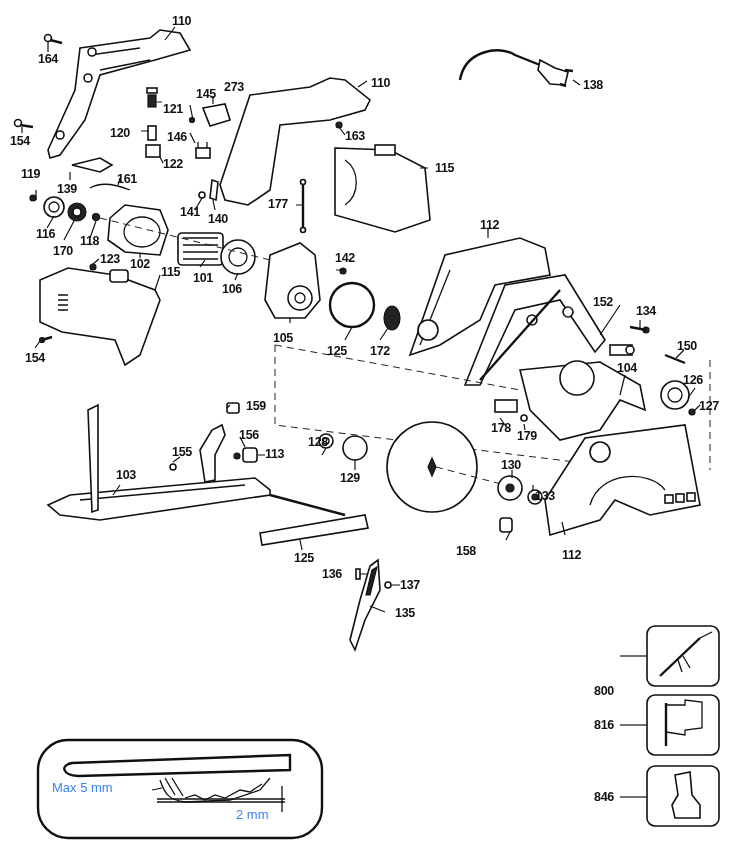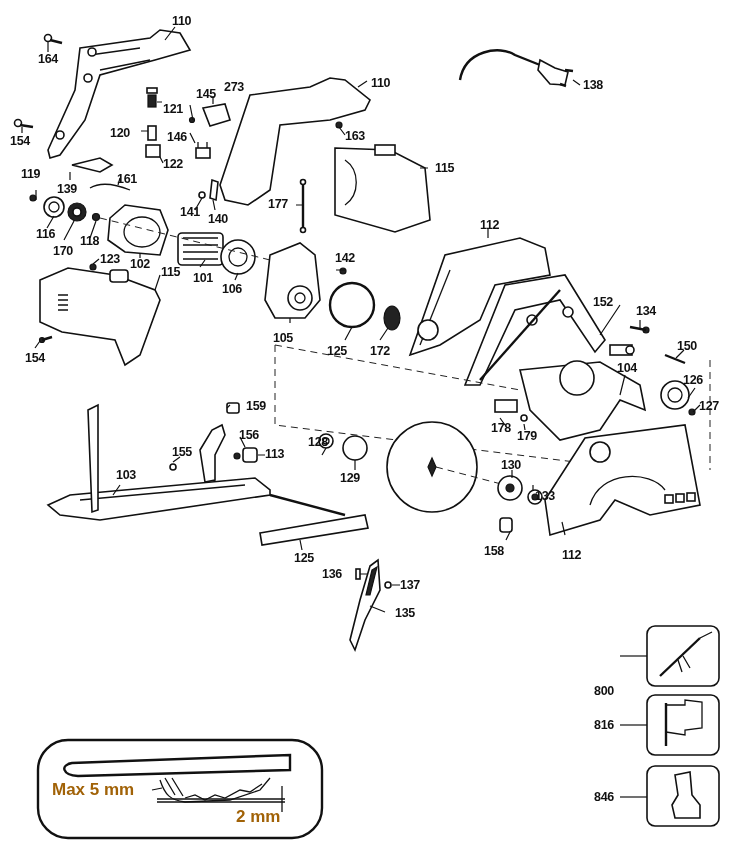--- a/index.html
+++ b/index.html
@@ -1,21 +1,21 @@
 <!DOCTYPE html>
 <html><head>
 <meta charset="utf-8">
 <style>
   html, body { margin:0; padding:0; background:#ffffff; }
   body { width:730px; height:845px; position:relative; overflow:hidden;
          font-family:"Liberation Sans", sans-serif; }
   #diagram { position:absolute; left:0; top:0; width:730px; height:845px; }
   .lbl { position:absolute; font-weight:bold; font-size:12.5px; color:#111;
          line-height:1; white-space:nowrap; letter-spacing:-0.3px; }
-  .big { position:absolute; font-weight:bold; font-size:17px; color:#a16207; line-height:1; white-space:nowrap; }
+  .big { position:absolute; font-weight:normal; font-size:13px; color:#3b82f6; line-height:1; white-space:nowrap; }
   svg .p { fill:#fff; stroke:#111; stroke-width:1.6; }
   svg .pd { fill:#222; stroke:#111; stroke-width:1.2; }
   svg .ln { fill:none; stroke:#111; stroke-width:1.3; }
   svg .th { fill:none; stroke:#111; stroke-width:2.4; }
   svg .dash { fill:none; stroke:#222; stroke-width:1; stroke-dasharray:7 5; }
   svg .lead { fill:none; stroke:#111; stroke-width:1.2; }
 </style>
 </head>
 <body>
 
@@ -340,21 +340,21 @@
 <span class="lbl" style="left:517px;top:430px">179</span>
 <span class="lbl" style="left:246px;top:400px">159</span>
 <span class="lbl" style="left:239px;top:429px">156</span>
 <span class="lbl" style="left:265px;top:448px">113</span>
 <span class="lbl" style="left:172px;top:446px">155</span>
 <span class="lbl" style="left:116px;top:469px">103</span>
 <span class="lbl" style="left:308px;top:436px">128</span>
 <span class="lbl" style="left:340px;top:472px">129</span>
 <span class="lbl" style="left:501px;top:459px">130</span>
 <span class="lbl" style="left:535px;top:490px">133</span>
-<span class="lbl" style="left:484px;top:545px">158</span>
+<span class="lbl" style="left:456px;top:545px">158</span>
 <span class="lbl" style="left:562px;top:549px">112</span>
 <span class="lbl" style="left:294px;top:552px">125</span>
 <span class="lbl" style="left:322px;top:568px">136</span>
 <span class="lbl" style="left:400px;top:579px">137</span>
 <span class="lbl" style="left:395px;top:607px">135</span>
 
 <span class="lbl" style="left:594px;top:685px">800</span>
 <span class="lbl" style="left:594px;top:719px">816</span>
 <span class="lbl" style="left:594px;top:791px">846</span>
 

